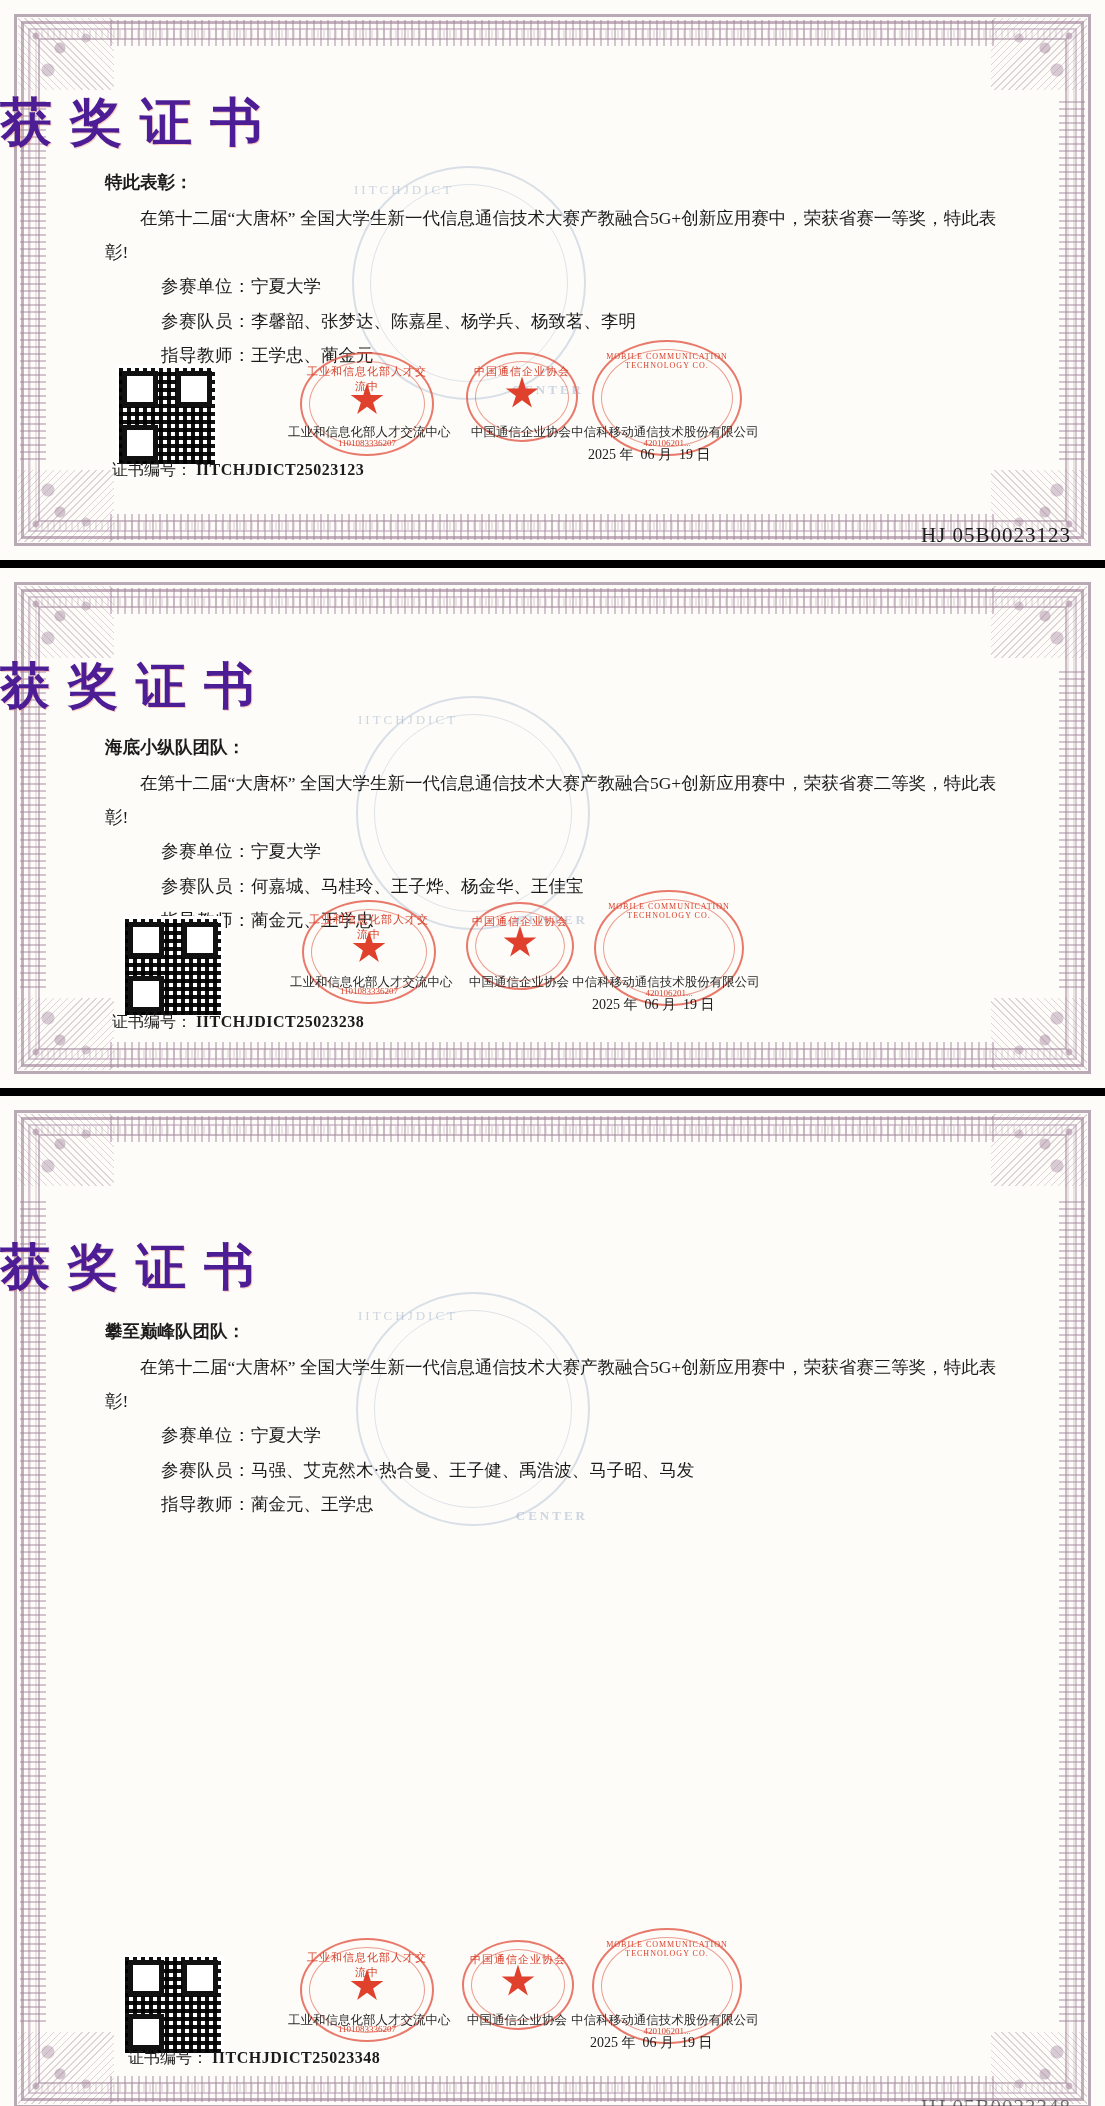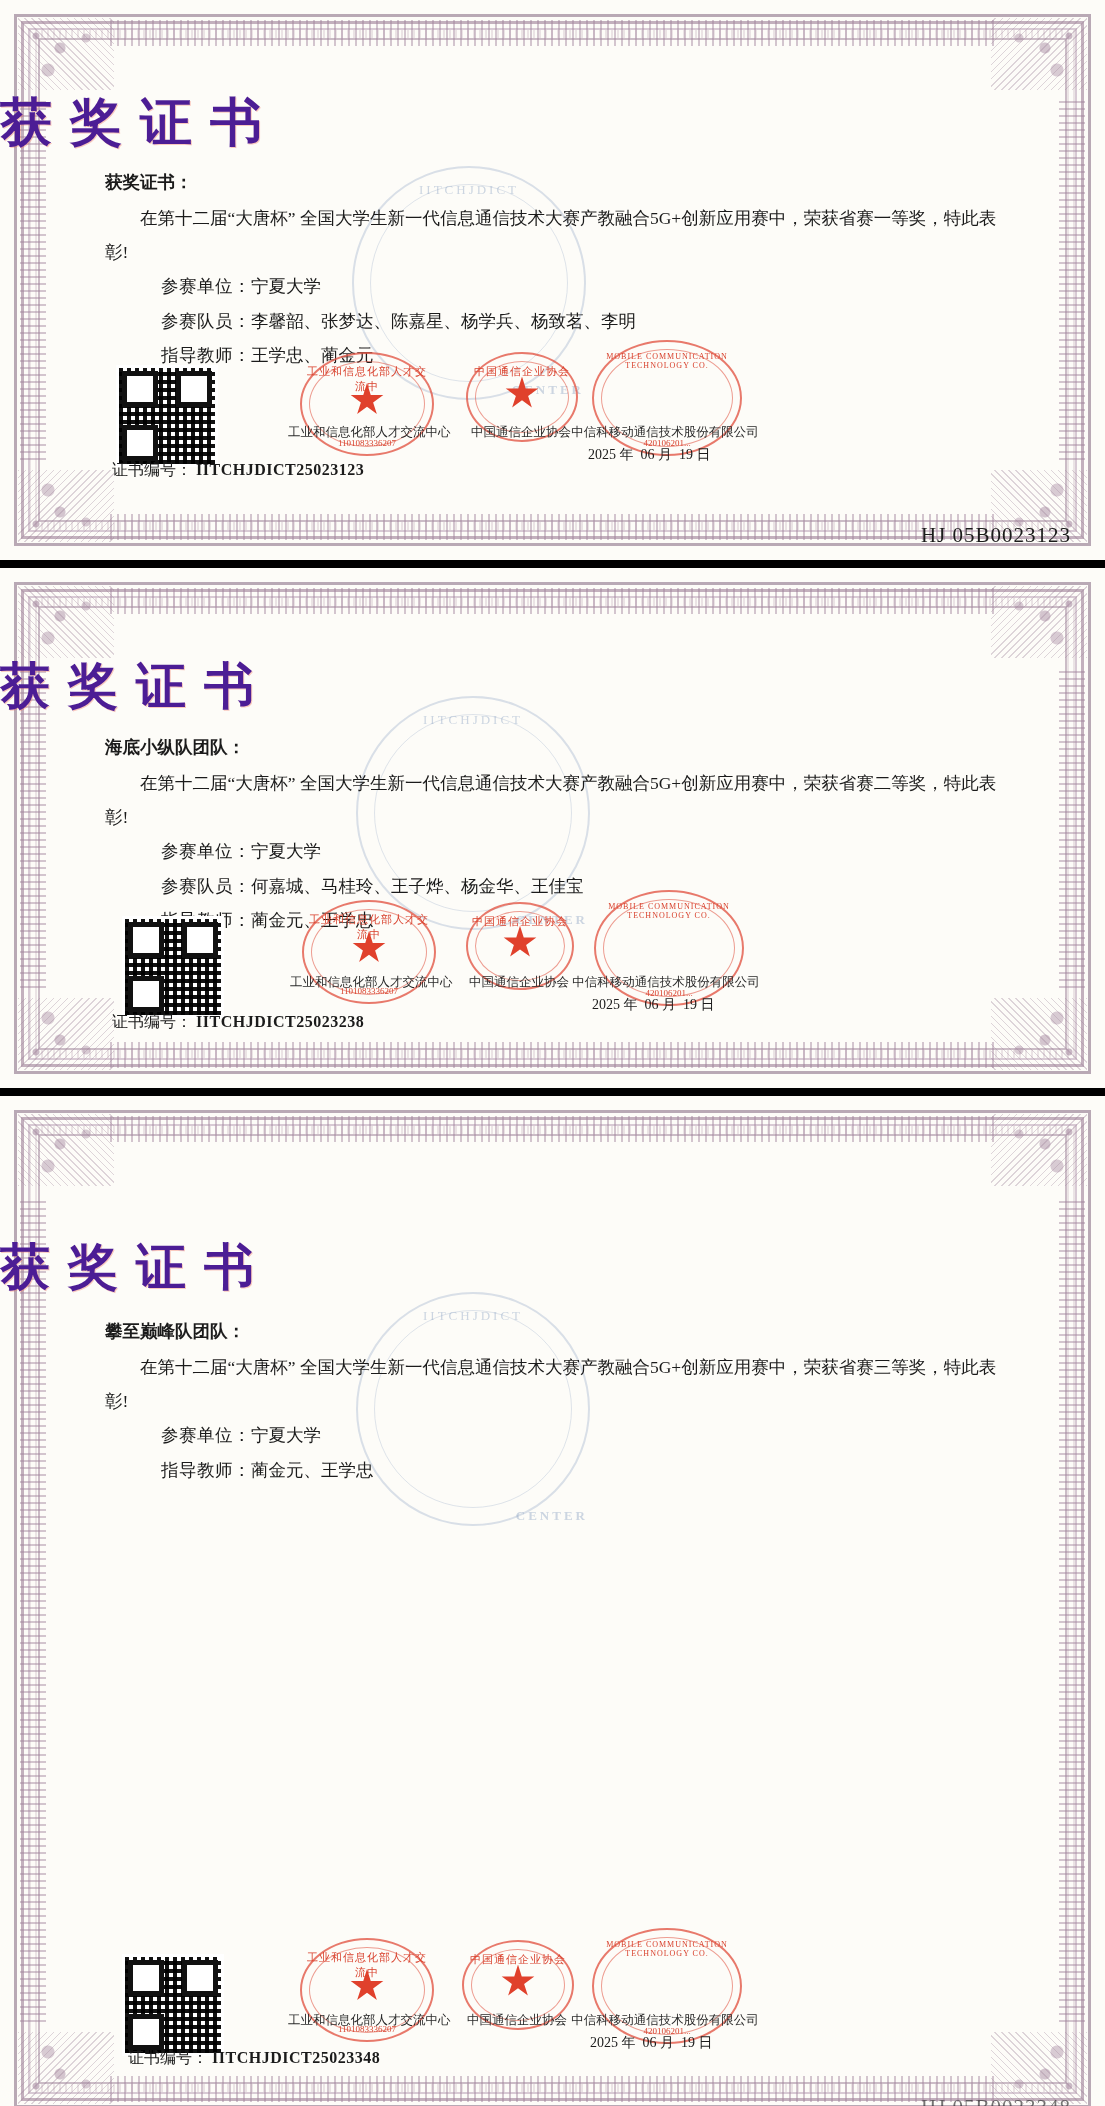--- a/index.html
+++ b/index.html
@@ -67,21 +67,21 @@
     border:2px solid rgba(150,170,200,.35);
     color:rgba(130,155,190,.40);
     font-size:13px;letter-spacing:3px;
     pointer-events:none;
   }
   .watermark .wm-inner{
     position:absolute;inset:16px;border-radius:50%;
     border:1px solid rgba(150,170,200,.30);
   }
   .watermark .wm-top{
-    position:absolute;top:14px;left:0;right:0;text-align:center;
+    position:absolute;top:14px;left:0;right:0;
   }
   .watermark .wm-bottom{
     position:absolute;bottom:0;left:0;right:0;text-align:right;font-weight:bold;
   }
 
   .title{
     text-align:left;
     color:#4c1d95;
     font-family:"DejaVu Serif", serif;
     font-weight:bold;
@@ -160,21 +160,21 @@
 
     <div class="watermark" style="left:352px;top:166px;">
       <div class="wm-inner"></div>
       <div class="wm-top">IITCHJDICT</div>
       <div class="wm-bottom">CENTER</div>
     </div>
 
     <div class="title" style="position:absolute;left:0;right:0;top:88px;font-size:52px;">获奖证书</div>
 
     <div class="body" style="top:165px;">
-      <div class="salutation">获奖证书：</div>
+      <div class="salutation">特此表彰：</div>
       <div class="para">在第十二届“大唐杯” 全国大学生新一代信息通信技术大赛产教融合5G+创新应用赛中，荣获省赛一等奖，特此表彰!</div>
       <div class="field">
         <span class="flabel">参赛单位：</span><span>宁夏大学</span>
       </div>
       <div class="field">
         <span class="flabel">参赛队员：</span><span>李馨韶、张梦达、陈嘉星、杨学兵、杨致茗、李明</span>
       </div>
       <div class="field">
         <span class="flabel">指导教师：</span><span>王学忠、蔺金元</span>
       </div>
@@ -326,20 +326,23 @@
 
     <div class="title" style="position:absolute;left:0;right:0;top:138px;font-size:50px;">获奖证书</div>
 
     <div class="body" style="top:218px;">
       <div class="salutation">攀至巅峰队团队：</div>
       <div class="para">在第十二届“大唐杯” 全国大学生新一代信息通信技术大赛产教融合5G+创新应用赛中，荣获省赛三等奖，特此表彰!</div>
       <div class="field">
         <span class="flabel">参赛单位：</span><span>宁夏大学</span>
       </div>
       <div class="field">
+        <span class="flabel">参赛队员：</span><span>马强、艾克然木·热合曼、王子健、禹浩波、马子昭、马发</span>
+      </div>
+      <div class="field">
         <span class="flabel">指导教师：</span><span>蔺金元、王学忠</span>
       </div>
     </div>
 
     <div class="qr" style="left:122px;top:858px;">
       <div class="q-eye e1"></div>
         <div class="q-eye e2"></div>
         <div class="q-eye e3"></div>
     </div>
 

